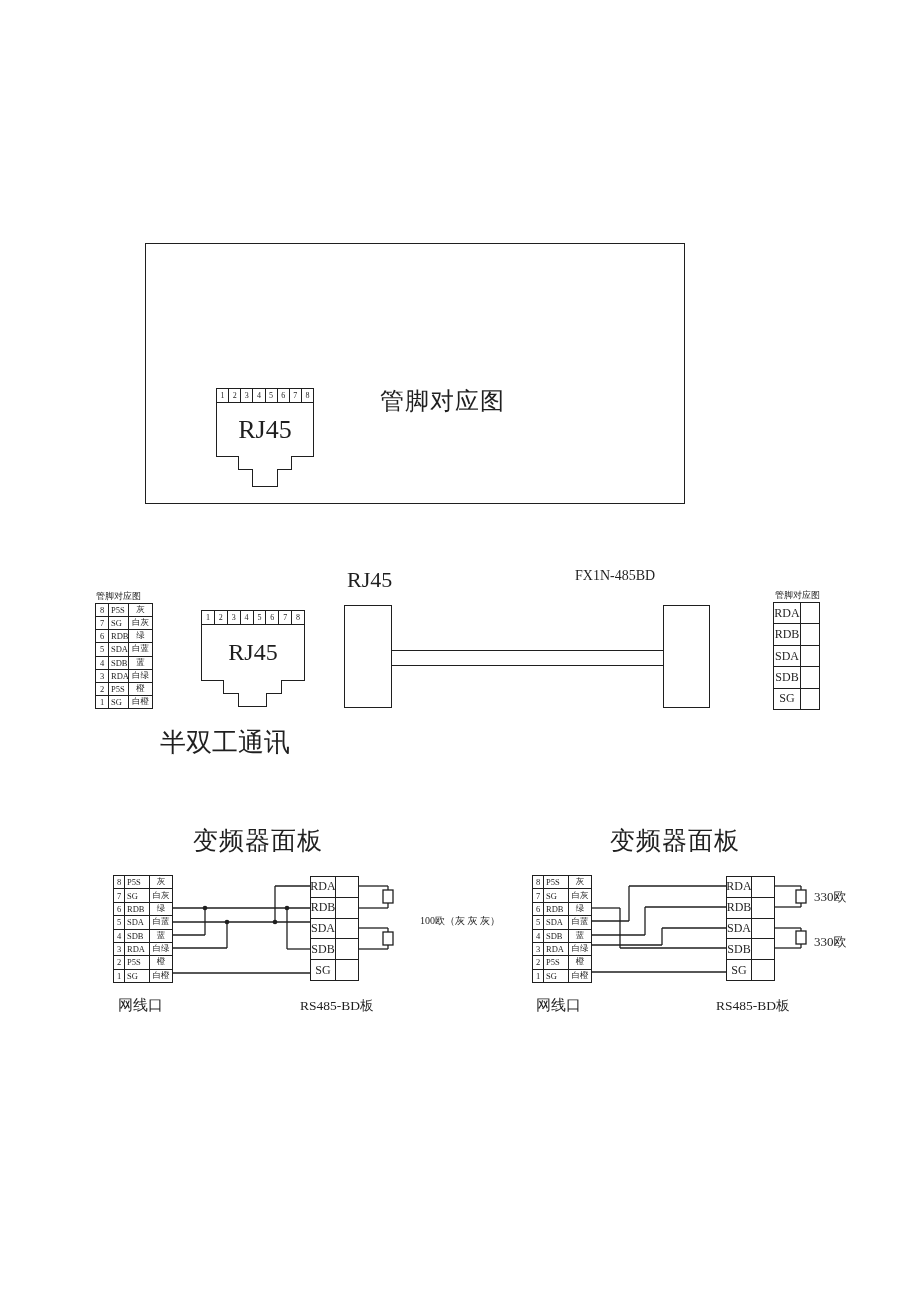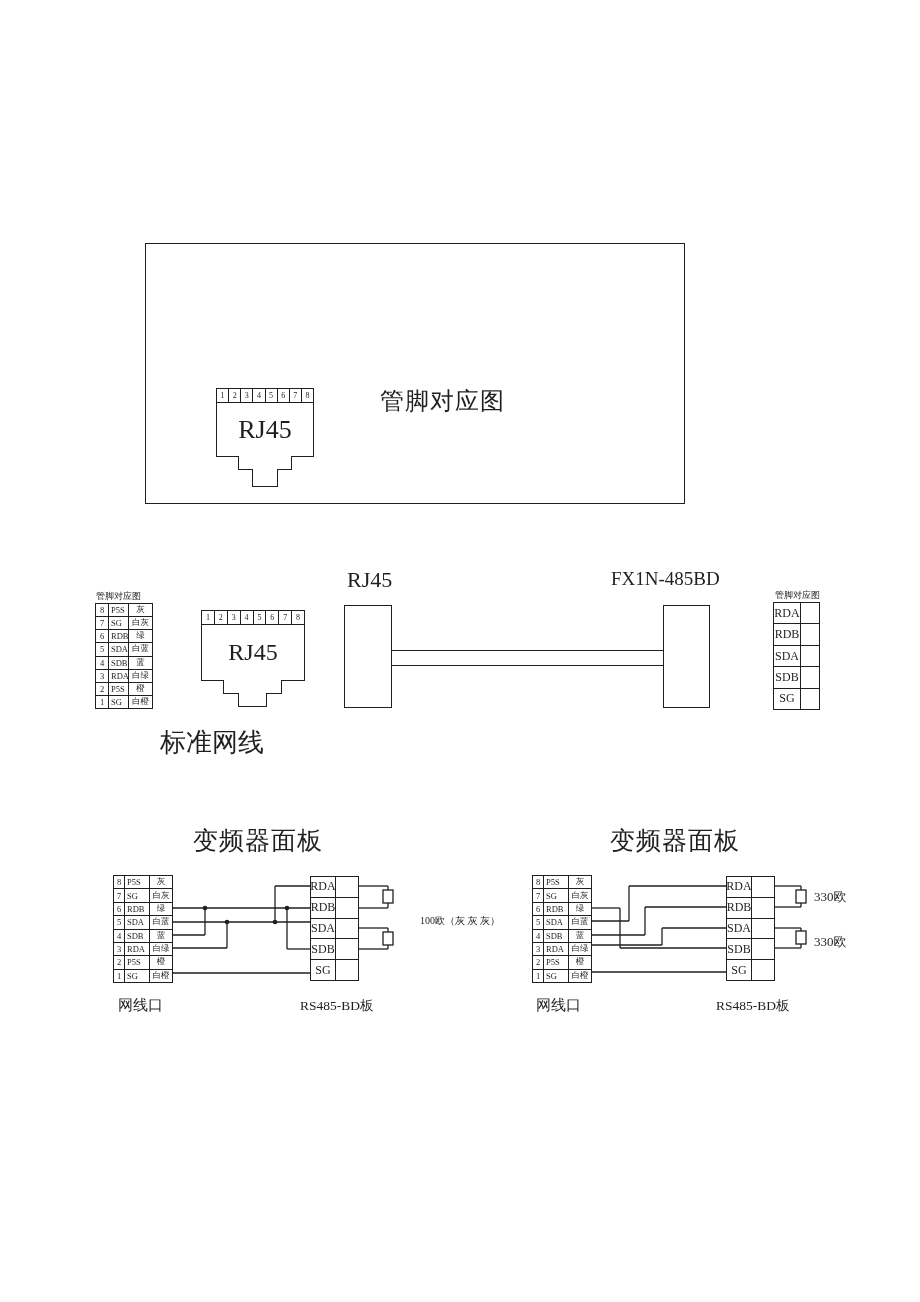--- a/index.html
+++ b/index.html
@@ -132,24 +132,24 @@
         <div class="pincell">7</div>
         <div class="pincell">8</div>
       </div>
     <div class="body" style="top:15px; height:56px; font-size:24px;">
       <span>RJ45</span>
     </div>
     <div class="step" style="left:22px; top:70px; width:59px; height:14px;"></div>
     <div class="step" style="left:37px; top:83px; width:29px; height:14px;"></div>
   </div>
 
-  <div class="lbl" style="left:160px; top:725px; font-size:26px;">标准网线</div>
+  <div class="lbl" style="left:160px; top:725px; font-size:26px;">半双工通讯</div>
 
   <div class="lbl" style="left:347px; top:567px; font-size:22px;">RJ45</div>
-  <div class="lbl" style="left:611px; top:568px; font-size:19px;">FX1N-485BD</div>
+  <div class="lbl" style="left:575px; top:568px; font-size:14px;">FX1N-485BD</div>
 
   <div class="cablebar" style="left:392px; top:650px; width:271px; height:16px;"></div>
   <div class="box" style="left:344px; top:605px; width:48px; height:103px; border-width:1px;"></div>
   <div class="box" style="left:663px; top:605px; width:47px; height:103px; border-width:1px;"></div>
 
   <div class="lbl" style="left:775px; top:589px; font-size:9px;">管脚对应图</div>
   <div class="ptable t5" style="left:773px; top:602px; width:46px; height:107px;">
       <div class="trow">
         <div class="tcell" style="width: 27px;">RDA</div>
         <div class="tcell" style="width: 19px;"></div>

